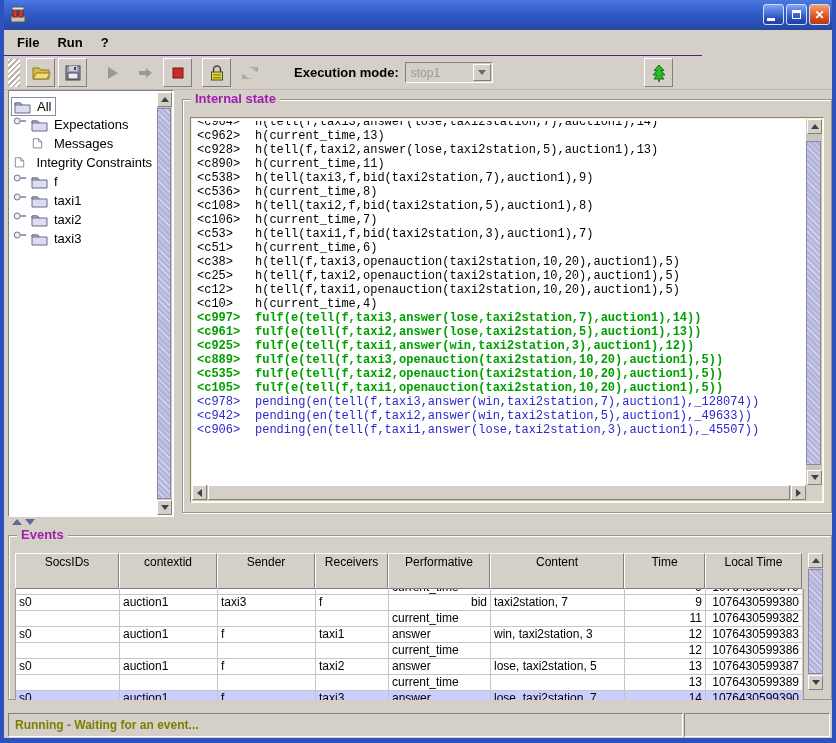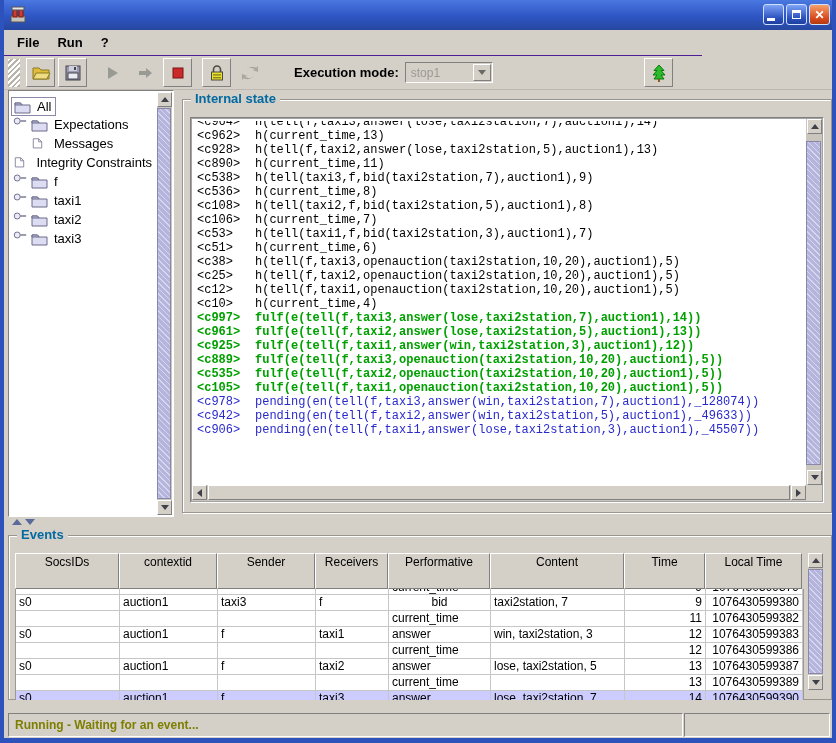--- a/index.html
+++ b/index.html
@@ -59,24 +59,24 @@
   .tree-spacer{width:18px;}
   .t-icon{width:17px; height:14px; margin-right:4px;}
   .tree-label{padding:0 2px;}
   .tree-row.selected .sel-wrap{border:1px solid #8a8aa8;}
   .sel-wrap{display:flex; align-items:center; padding:1px 2px;}
   .tree-scroll{position:absolute; top:1px; right:1px; bottom:1px; width:15px; background:#cac6be;}
   .vsplit{position:absolute; left:170px; top:90px; width:8px; height:427px; background:var(--panel);}
   
   .titled{position:absolute; border:1px solid #9a968e; box-shadow:inset 1px 1px 0 #fff, 1px 1px 0 #fff;}
   .titled-label{position:absolute; left:8px; top:-9px; background:var(--panel); padding:0 4px;
-    font-weight:bold; font-size:13px; color:#0369a1;text-align:right;}
+    font-weight:bold; font-size:13px; color:#a21caf;text-align:right;}
   .internal-panel{left:178px; top:99px; width:650px; height:414px; background:var(--panel);}
   .scrollpane{position:absolute; left:7px; right:7px; top:17px; bottom:9px;
-    border:1px solid; border-color:var(--dk) var(--lt) var(--lt) var(--dk); background:#a3a3a3;}
+    border:1px solid; border-color:var(--dk) var(--lt) var(--lt) var(--dk); background:#fef9c3;}
   .code-view{position:absolute; left:1px; top:1px; right:17px; bottom:17px; overflow:hidden;
     font-family:"Liberation Mono",monospace; font-size:12px; background:#fff; padding:2px 0 0 5px;}
   .line{height:14px; line-height:14px; white-space:pre;}
   .line .tag{display:inline-block; width:58px;}
   .line.k-h{color:#000;}
   .line.k-fulf{color:var(--green); font-weight:bold;}
   .line.k-pending{color:var(--blue);}
   .line.clipped{height:8px; overflow:hidden; position:relative;}
   .line.clipped .clipwrap{position:relative; top:-6px;}
   
@@ -435,21 +435,21 @@
             </div>
             <div class="ev-cell" style="width: 97px; text-align: right;">
               <span class="cellspan">1076430599379</span>
             </div>
           </div>
           <div class="ev-row">
             <div class="ev-cell" style="width: 104px; text-align: left;"><span>s0</span></div>
             <div class="ev-cell" style="width: 98px; text-align: left;"><span>auction1</span></div>
             <div class="ev-cell" style="width: 98px; text-align: left;"><span>taxi3</span></div>
             <div class="ev-cell" style="width: 73px; text-align: left;"><span>f</span></div>
-            <div class="ev-cell" style="width: 102px; text-align: center;"><span>bid</span></div>
+            <div class="ev-cell" style="width: 102px; text-align: right;"><span>bid</span></div>
             <div class="ev-cell" style="width: 134px; text-align: left;"><span>taxi2station, 7</span></div>
             <div class="ev-cell" style="width: 81px; text-align: right;"><span>9</span></div>
             <div class="ev-cell" style="width: 97px; text-align: right;"><span>1076430599380</span></div>
           </div>
           <div class="ev-row">
             <div class="ev-cell" style="width: 104px; text-align: left;"><span></span></div>
             <div class="ev-cell" style="width: 98px; text-align: left;"><span></span></div>
             <div class="ev-cell" style="width: 98px; text-align: left;"><span></span></div>
             <div class="ev-cell" style="width: 73px; text-align: left;"><span></span></div>
             <div class="ev-cell" style="width: 102px; text-align: left;"><span>current_time</span></div>

